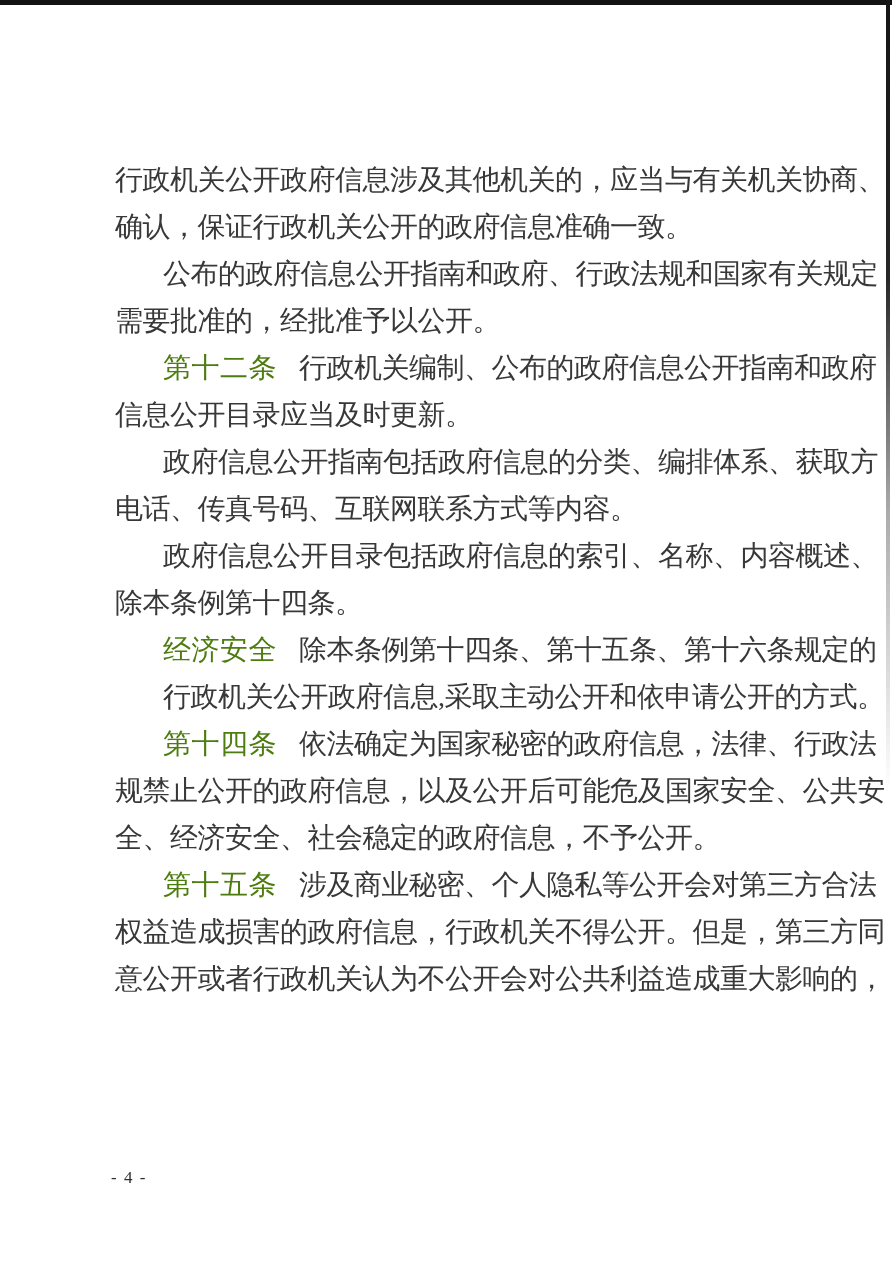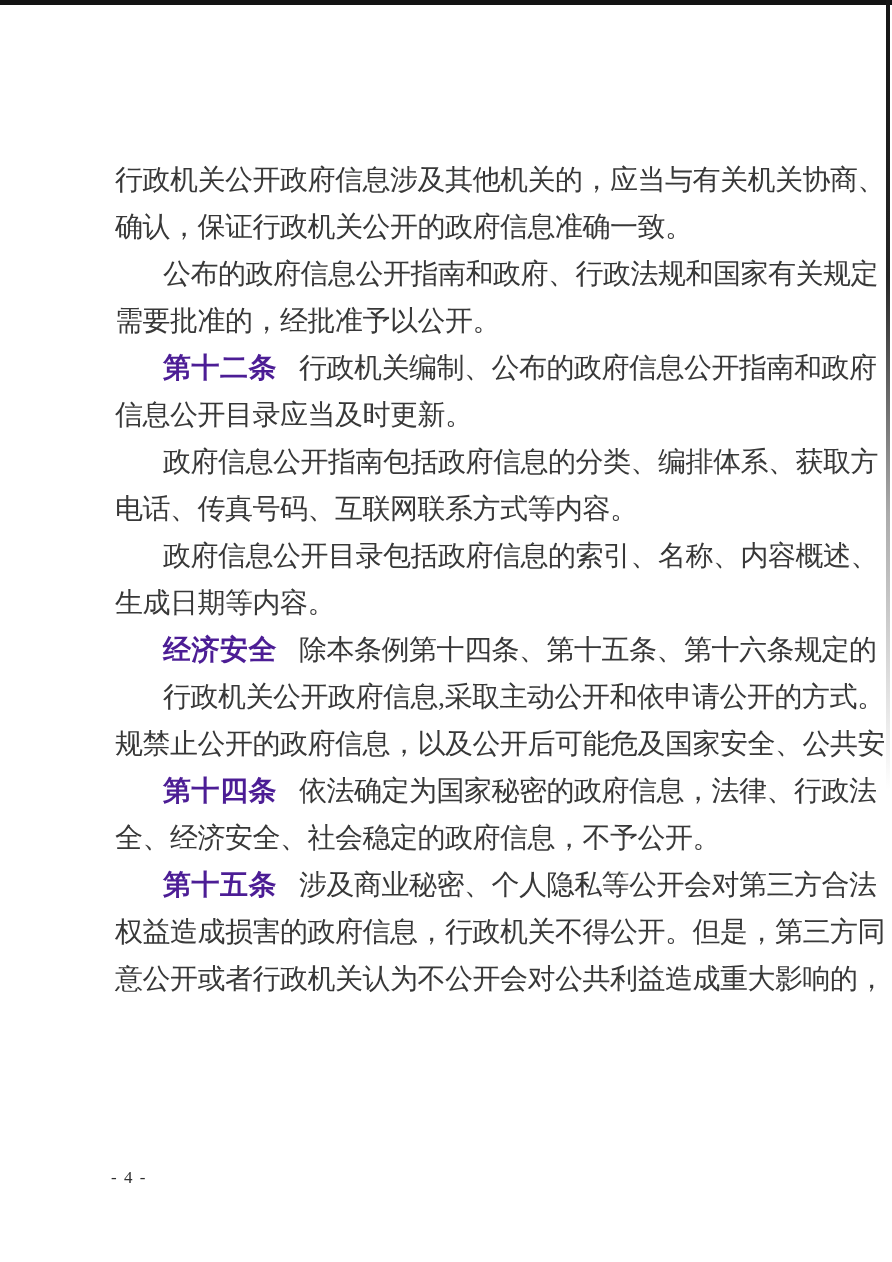--- a/index.html
+++ b/index.html
@@ -41,22 +41,22 @@
     line-height: 47px;
     font-size: 28px;
     letter-spacing: -0.5px;
     color: #383838;
     white-space: nowrap;
   }
   .line.indent {
     padding-left: 48px;
   }
   .art {
-    font-weight: bold;
-    color: #4c1d95;
+    font-weight: normal;
+    color: #4d7c0f;
     letter-spacing: 0.5px;
     margin-right: 22px;
   }
   .footer {
     position: absolute;
     left: 111px;
     top: 1168px;
     font-size: 17px;
     letter-spacing: 1.5px;
     color: #2f2f2f;
@@ -72,24 +72,24 @@
 <div class="textblock">
   <div class="line"><span>行政机关公开政府信息涉及其他机关的，应当与有关机关协商、</span></div>
   <div class="line"><span>确认，保证行政机关公开的政府信息准确一致。</span></div>
   <div class="line indent"><span>公布的政府信息公开指南和政府、行政法规和国家有关规定</span></div>
   <div class="line"><span>需要批准的，经批准予以公开。</span></div>
   <div class="line indent"><span class="art">第十二条</span><span>行政机关编制、公布的政府信息公开指南和政府</span></div>
   <div class="line"><span>信息公开目录应当及时更新。</span></div>
   <div class="line indent"><span>政府信息公开指南包括政府信息的分类、编排体系、获取方</span></div>
   <div class="line"><span>电话、传真号码、互联网联系方式等内容。</span></div>
   <div class="line indent"><span>政府信息公开目录包括政府信息的索引、名称、内容概述、</span></div>
-  <div class="line"><span>生成日期等内容。</span></div>
+  <div class="line"><span>除本条例第十四条。</span></div>
   <div class="line indent"><span class="art">经济安全</span><span>除本条例第十四条、第十五条、第十六条规定的</span></div>
   <div class="line indent"><span>行政机关公开政府信息,采取主动公开和依申请公开的方式。</span></div>
+  <div class="line indent"><span class="art">第十四条</span><span>依法确定为国家秘密的政府信息，法律、行政法</span></div>
   <div class="line"><span>规禁止公开的政府信息，以及公开后可能危及国家安全、公共安</span></div>
-  <div class="line indent"><span class="art">第十四条</span><span>依法确定为国家秘密的政府信息，法律、行政法</span></div>
   <div class="line"><span>全、经济安全、社会稳定的政府信息，不予公开。</span></div>
   <div class="line indent"><span class="art">第十五条</span><span>涉及商业秘密、个人隐私等公开会对第三方合法</span></div>
   <div class="line"><span>权益造成损害的政府信息，行政机关不得公开。但是，第三方同</span></div>
   <div class="line"><span>意公开或者行政机关认为不公开会对公共利益造成重大影响的，</span></div>
 </div>
 
 <div class="footer">- 4 -</div>
 
 </body></html>

